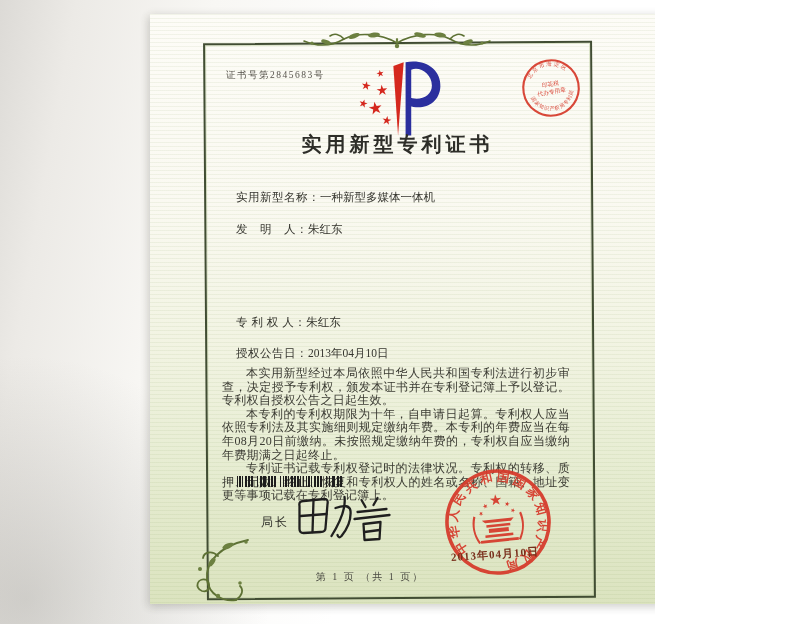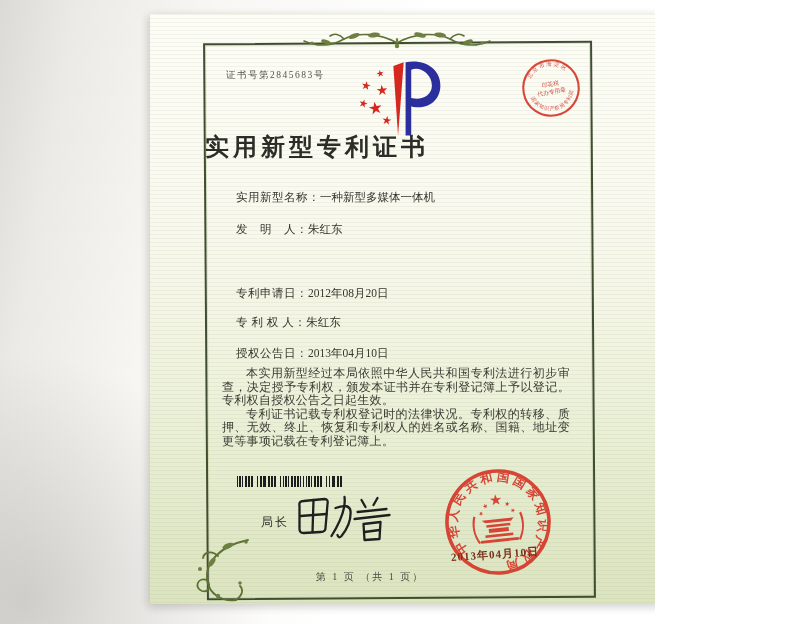--- a/index.html
+++ b/index.html
@@ -20,22 +20,22 @@
   .frame{
     position:absolute;left:205px;top:42px;width:385px;height:553px;
     border:2px solid #414d33;
     box-shadow:inset 0 0 0 1px rgba(190,205,160,0.55);
     transform:rotate(-0.4deg);
   }
   .cert-no{position:absolute;left:226px;top:69px;font-size:9.5px;letter-spacing:1.5px;color:#55524a;}
   .logo{position:absolute;left:352px;top:58px;width:94px;height:80px;}
   .agency-stamp{position:absolute;left:519px;top:56px;width:64px;height:64px;transform:rotate(-10deg);opacity:.92;}
   .title{
-    position:absolute;left:205px;top:131px;width:385px;text-align:left;
-    font-size:24px;font-weight:700;letter-spacing:4px;color:#2d2d28;
+    position:absolute;left:205px;top:131px;width:385px;text-align:center;
+    font-size:20px;font-weight:700;letter-spacing:4px;color:#2d2d28;
   }
   .field{position:absolute;left:236px;font-size:11.5px;color:#35352e;white-space:nowrap;}
   .field .lbl{letter-spacing:0.5px;}
   .paras{position:absolute;left:222px;top:367px;width:348px;color:#3b3b33;}
   .paras p{margin:0;font-size:12px;line-height:13.6px;text-align:justify;text-indent:2em;letter-spacing:0.3px;}
   .barcode{
     position:absolute;left:237px;top:476px;width:106px;height:11px;
     background:repeating-linear-gradient(90deg,
       #1d1d1d 0 1.5px, rgba(0,0,0,0) 1.5px 2.5px,
       #1d1d1d 2.5px 4.5px, rgba(0,0,0,0) 4.5px 5.5px,
@@ -133,32 +133,30 @@
   </svg>
 
   <div class="title">实用新型专利证书</div>
 
   <div class="field" style="top:190px">
     <span class="lbl">实用新型名称：</span><span>一种新型多媒体一体机</span>
   </div>
   <div class="field" style="top:222px">
     <span class="lbl">发　明　人：</span><span>朱红东</span>
   </div>
-  <div class="field" style="top:286px">
-    <span class="lbl">专利申请日：</span><span>2012年08月20日</span>
-  </div>
   <div class="field" style="top:315px">
     <span class="lbl">专 利 权 人：</span><span>朱红东</span>
   </div>
   <div class="field" style="top:346px">
     <span class="lbl">授权公告日：</span><span>2013年04月10日</span>
   </div>
 
   <div class="paras">
     <p>本实用新型经过本局依照中华人民共和国专利法进行初步审查，决定授予专利权，颁发本证书并在专利登记簿上予以登记。专利权自授权公告之日起生效。</p>
+    <p>本专利的专利权期限为十年，自申请日起算。专利权人应当依照专利法及其实施细则规定缴纳年费。本专利的年费应当在每年08月20日前缴纳。未按照规定缴纳年费的，专利权自应当缴纳年费期满之日起终止。</p>
     <p>专利证书记载专利权登记时的法律状况。专利权的转移、质押、无效、终止、恢复和专利权人的姓名或名称、国籍、地址变更等事项记载在专利登记簿上。</p>
   </div>
 
   <div class="barcode"></div>
 
   <div class="director-label">局长</div>
   <svg class="signature" viewBox="0 0 105 58" aria-label="田力普">
     <g stroke="#1f1f1f" stroke-width="2.3" fill="none" stroke-linecap="round" stroke-linejoin="round">
       <path d="M8,20 Q7,15 12,15 L33,13 Q37,13 36,18 L34,42 Q34,46 29,46 L12,47 Q8,47 8,43 Z"></path>
       <path d="M9,30 L35,28"></path>

